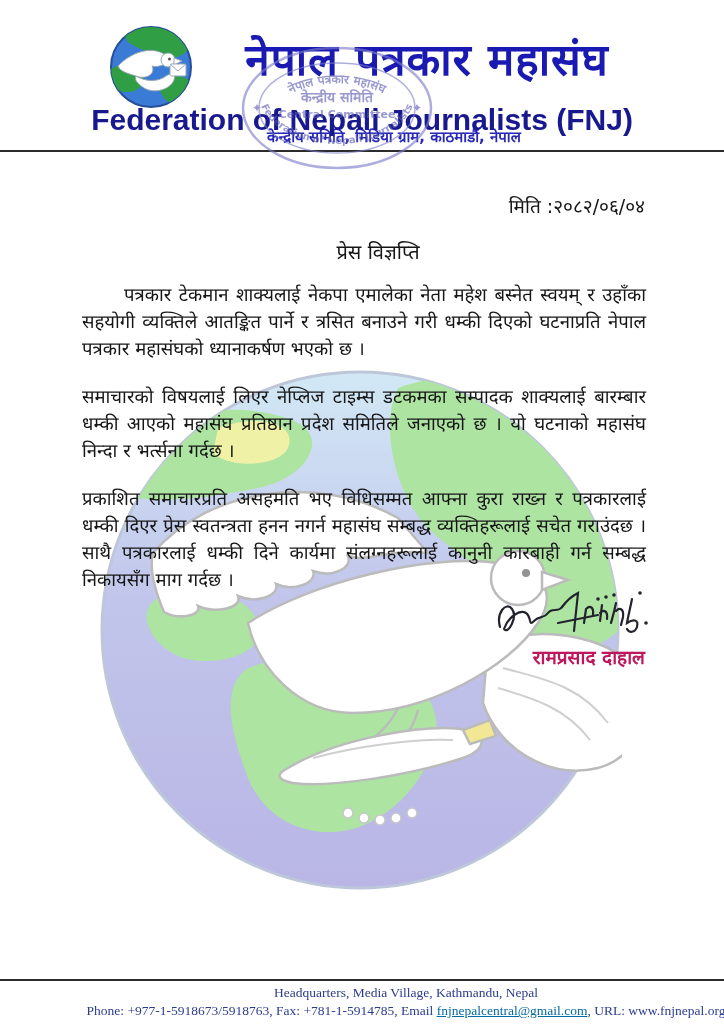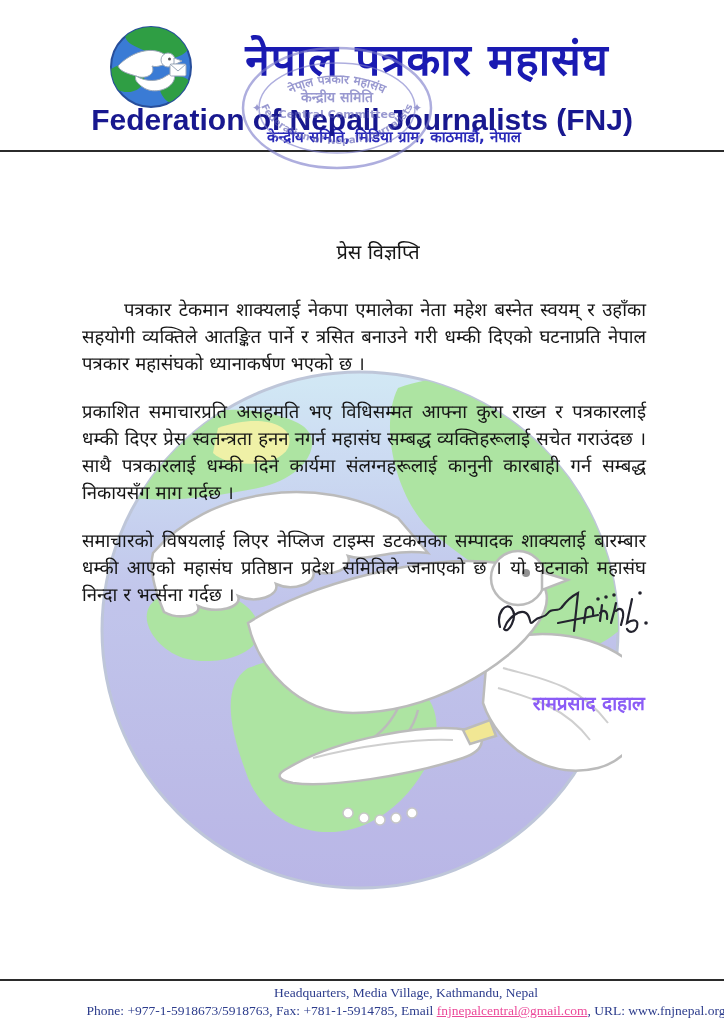--- a/index.html
+++ b/index.html
@@ -26,39 +26,39 @@
   }
   .np-address{
     position:absolute;left:0;top:126px;width:724px;text-align:center;
     font-size:15px;font-weight:bold;color:#2929b8;white-space:nowrap;z-index:2;padding-left:32px;
   }
   .stamp{position:absolute;left:238px;top:44px;width:198px;height:128px;z-index:4;opacity:.62;}
   .header-rule{position:absolute;left:0;top:150px;width:724px;height:2px;background:#2b2b2b;z-index:2;}
   
   .date-line{position:absolute;top:193px;right:79px;font-size:19px;z-index:2;white-space:nowrap;}
   .subject{position:absolute;left:16px;top:238px;width:724px;text-align:center;font-size:20px;z-index:2;}
-  .paras{position:absolute;left:82px;top:296px;width:564px;z-index:2;}
+  .paras{position:absolute;left:82px;top:281px;width:564px;z-index:2;}
   .paras p{
     margin:0 0 21px 0;font-size:18.5px;line-height:27px;
     text-align:justify;color:#151515;
   }
   .paras p.indent{text-indent:42px;}
   .signature{position:absolute;left:494px;top:583px;width:162px;height:68px;z-index:2;}
   .sign-block{
-    position:absolute;top:689px;right:79px;text-align:right;z-index:2;
-    font-size:19px;font-weight:bold;line-height:28px;color:#8b5cf6;margin-left:36px;
+    position:absolute;top:643px;right:79px;text-align:right;z-index:2;
+    font-size:19px;font-weight:bold;line-height:28px;color:#be185d;margin-left:36px;
   }
   
   .footer-rule{position:absolute;left:0;top:979px;width:724px;height:2px;background:#2b2b2b;z-index:2;}
   .footer{
     position:absolute;left:0;top:984px;width:724px;text-align:center;z-index:2;
     font-family:"Liberation Serif","DejaVu Serif",serif;
     font-size:13.5px;line-height:18px;color:#2c3c8c;padding-left:44px;
   }
-  .footer a{color:#ec4899;text-decoration:underline;}
+  .footer a{color:#0369a1;text-decoration:underline;}
   .stamp text{fill:#5b5bb4;}
 </style>
 </head>
 <body>
 
 <div class="page">
 
   <svg class="watermark" viewBox="0 0 524 524" aria-hidden="true">
     <defs>
       <clipPath id="globeClip">
@@ -159,26 +159,27 @@
       <text font-size="10" font-weight="bold" text-anchor="middle">
         <textPath href="#arcBottom" startOffset="50%">Federation of Nepali Journalists</textPath>
       </text>
       <text x="14" y="68" font-size="12">✦</text>
       <text x="174" y="68" font-size="12">✦</text>
     </svg>
 
     <div class="header-rule"></div>
   </div>
 
+  <div class="date-line">मिति :२०८२/०६/०४</div>
   <div class="subject">प्रेस विज्ञप्ति</div>
 
   <div class="paras">
     <p class="indent">पत्रकार टेकमान शाक्यलाई नेकपा एमालेका नेता महेश बस्नेत स्वयम् र उहाँका सहयोगी व्यक्तिले आतङ्कित पार्ने र त्रसित बनाउने गरी धम्की दिएको घटनाप्रति नेपाल पत्रकार महासंघको ध्यानाकर्षण भएको छ ।</p>
+    <p>समाचारको विषयलाई लिएर नेप्लिज टाइम्स डटकमका सम्पादक शाक्यलाई बारम्बार धम्की आएको महासंघ प्रतिष्ठान प्रदेश समितिले जनाएको छ । यो घटनाको महासंघ निन्दा र भर्त्सना गर्दछ ।</p>
     <p>प्रकाशित समाचारप्रति असहमति भए विधिसम्मत आफ्ना कुरा राख्न र पत्रकारलाई धम्की दिएर प्रेस स्वतन्त्रता हनन नगर्न महासंघ सम्बद्ध व्यक्तिहरूलाई सचेत गराउंदछ । साथै पत्रकारलाई धम्की दिने कार्यमा संलग्नहरूलाई कानुनी कारबाही गर्न सम्बद्ध निकायसँग माग गर्दछ ।</p>
-    <p>समाचारको विषयलाई लिएर नेप्लिज टाइम्स डटकमका सम्पादक शाक्यलाई बारम्बार धम्की आएको महासंघ प्रतिष्ठान प्रदेश समितिले जनाएको छ । यो घटनाको महासंघ निन्दा र भर्त्सना गर्दछ ।</p>
   </div>
 
   <svg class="signature" viewBox="0 0 162 68" aria-hidden="true">
     <g fill="none" stroke="#23232e" stroke-width="2.2" stroke-linecap="round">
       <path d="M6,44 C2,30 12,18 18,26 C24,34 14,52 10,46 C14,34 26,26 32,30 C38,34 34,44 40,38 C46,32 50,36 54,30 C58,24 64,30 68,24"></path>
       <path d="M68,24 C74,16 80,12 84,10 L80,48"></path>
       <path d="M64,40 L104,32"></path>
       <path d="M92,26 L90,40 M92,26 C96,22 100,24 99,32"></path>
       <path d="M108,22 L106,38 M106,30 C110,26 114,28 113,36"></path>
       <path d="M122,20 C120,30 118,36 117,40 M122,28 C126,24 130,26 129,34 L127,42"></path>

